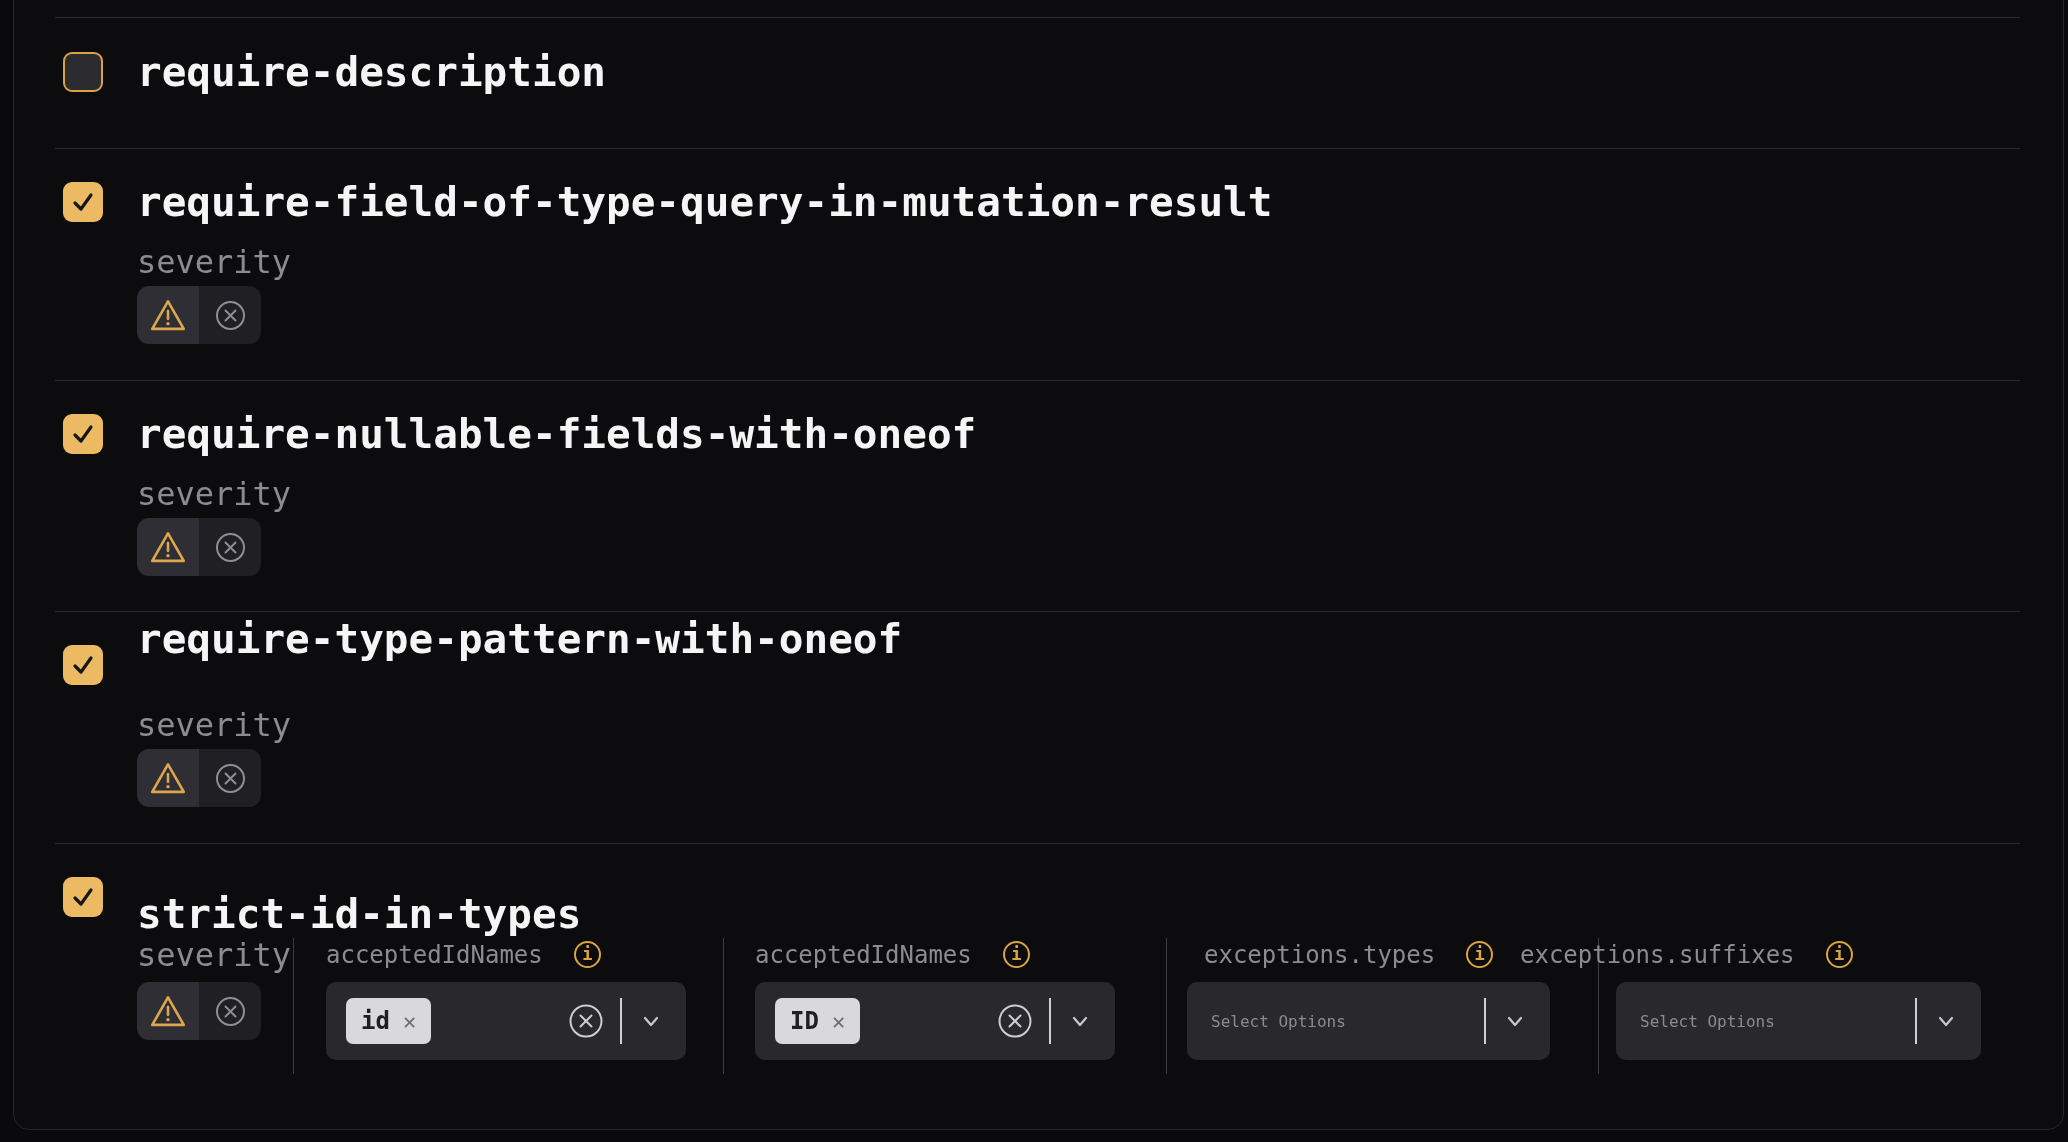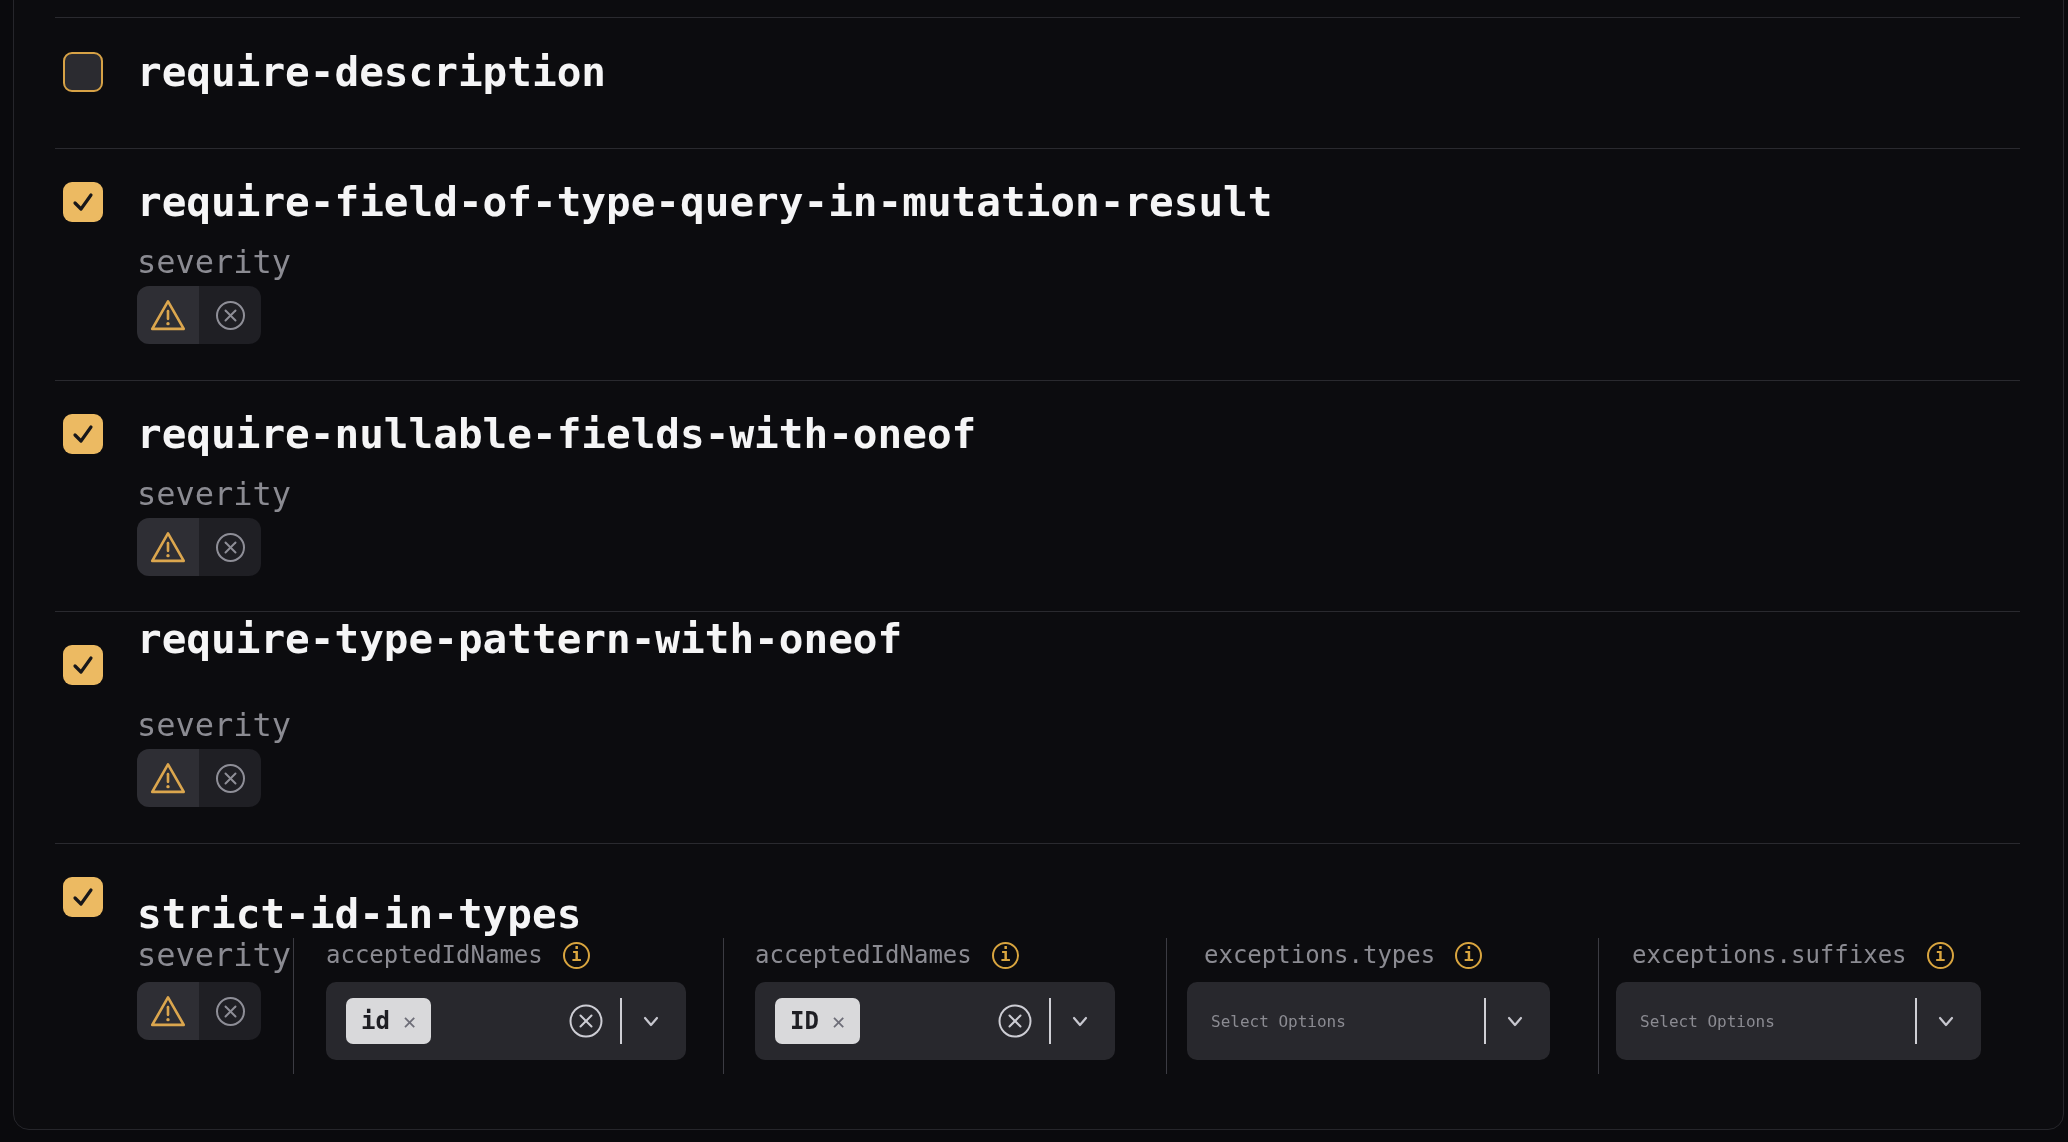--- a/index.html
+++ b/index.html
@@ -14,21 +14,21 @@
   .cb.unchecked{background:#2b2b30;border:2.5px solid #d7a246;}
   .cb.checked{background:#ecba62;border:none;}
   .title{position:absolute;left:137px;height:40px;line-height:40px;
          font-size:41px;font-weight:bold;color:#f5f5f6;white-space:nowrap;}
   .slabel{position:absolute;font-size:32px;line-height:28px;color:#8b8b92;white-space:nowrap;}
   .segctl{position:absolute;left:137px;width:124px;height:58px;border-radius:12px;
           overflow:hidden;display:flex;}
   .seg{flex:1;display:flex;align-items:center;justify-content:center;border:none;padding:0;cursor:pointer;}
   .seg.on{background:#2e2e34;}
   .seg.off{background:#1f1f24;}
-  .optlabel{position:absolute;top:941px;height:28px;display:flex;align-items:center;gap:20px;
+  .optlabel{position:absolute;top:941px;height:28px;display:flex;gap:31px;
             font-size:24px;color:#8b8b92;white-space:nowrap;}
   .info{width:27px;height:27px;border:2.5px solid #d9a53f;border-radius:50%;box-sizing:border-box;
         display:flex;align-items:center;justify-content:center;color:#d9a53f;
         font-size:17px;font-weight:bold;line-height:1;cursor:pointer;}
   .field{position:absolute;top:982px;height:78px;background:#28282d;border-radius:10px;
          box-sizing:border-box;display:flex;align-items:center;
          padding:0 22px 0 20px;cursor:pointer;}
   .chip{height:46px;background:#d9d9db;border-radius:7px;display:flex;align-items:center;
         padding:0 15px;gap:13px;font-size:24px;font-weight:bold;color:#1e1e23;}
   .chip .x{color:#6e6e78;font-size:22px;font-weight:normal;cursor:pointer;}
@@ -201,21 +201,21 @@
 </div>
 <div class="field" style="left:1187px;width:363px">
   <span class="ph">Select Options</span>
   <span class="spacer"></span>
   <span class="vsep"></span>
   <svg width="26" height="26" viewBox="0 0 26 26">
     <polyline points="7,10 13,17 19,10" fill="none" stroke="#c7c7cf" stroke-width="2.2" stroke-linecap="round" stroke-linejoin="round"></polyline>
   </svg>
 </div>
 
-<div class="optlabel" style="left:1632px">
+<div class="optlabel" style="left:1520px">
   <span>exceptions.suffixes</span>
   <span class="info">i</span>
 </div>
 <div class="field" style="left:1616px;width:365px">
   <span class="ph">Select Options</span>
   <span class="spacer"></span>
   <span class="vsep"></span>
   <svg width="26" height="26" viewBox="0 0 26 26">
     <polyline points="7,10 13,17 19,10" fill="none" stroke="#c7c7cf" stroke-width="2.2" stroke-linecap="round" stroke-linejoin="round"></polyline>
   </svg>

